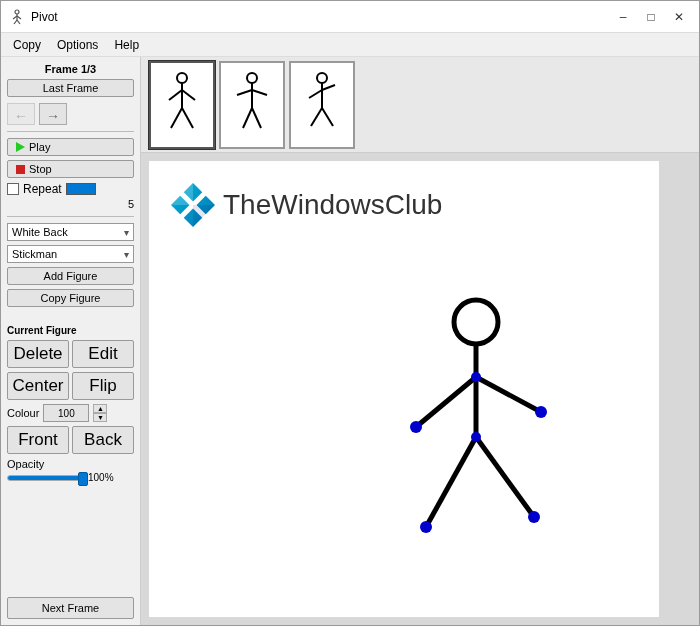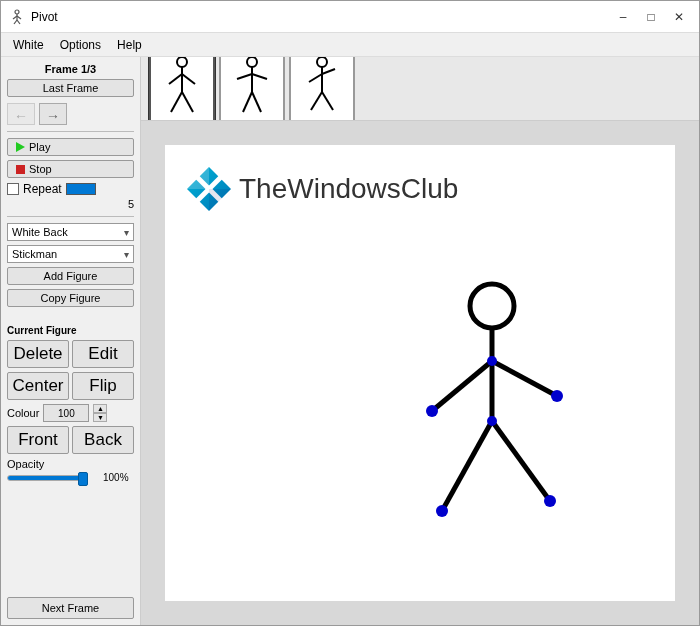--- a/index.html
+++ b/index.html
@@ -114,21 +114,21 @@
       flex-shrink: 0;
       position: relative;
     }
     .frame-thumb.selected {
       border: 2px solid #555;
       box-shadow: 0 0 0 1px #333;
     }
     .canvas-area {
       flex: 1;
       background: #d8d8d8;
-      padding: 24px;
+      padding: 8px;
       display: flex;
       align-items: flex-start;
       justify-content: flex-start;
     }
     .canvas-bg {
       width: 510px;
       height: 456px;
       background: #fff;
       position: relative;
       overflow: hidden;
@@ -276,21 +276,21 @@
     }
     .opacity-row {
       display: flex;
       flex-direction: column;
       gap: 2px;
     }
     .opacity-label { font-size: 11px; }
     .slider-container {
       display: flex;
       align-items: center;
-      gap: 16px;
+      gap: 1px;
     }
     .slider-track {
       width: 80px;
       height: 6px;
       background: #ccc;
       border: 1px solid #aaa;
       position: relative;
       border-radius: 3px;
     }
     .slider-fill {
@@ -367,21 +367,21 @@
     </div>
     <span class="title-text">Pivot</span>
     <div class="window-controls">
       <button class="win-btn">–</button>
       <button class="win-btn">□</button>
       <button class="win-btn close">✕</button>
     </div>
   </div>
 
   <div class="menu-bar">
-    <span class="menu-item">White</span>
+    <span class="menu-item">Copy</span>
     <span class="menu-item">Options</span>
     <span class="menu-item">Help</span>
   </div>
 
   <div class="content-area">
 
     <div class="left-panel">
 
       <div class="frame-label">Frame 1/3</div>
 

